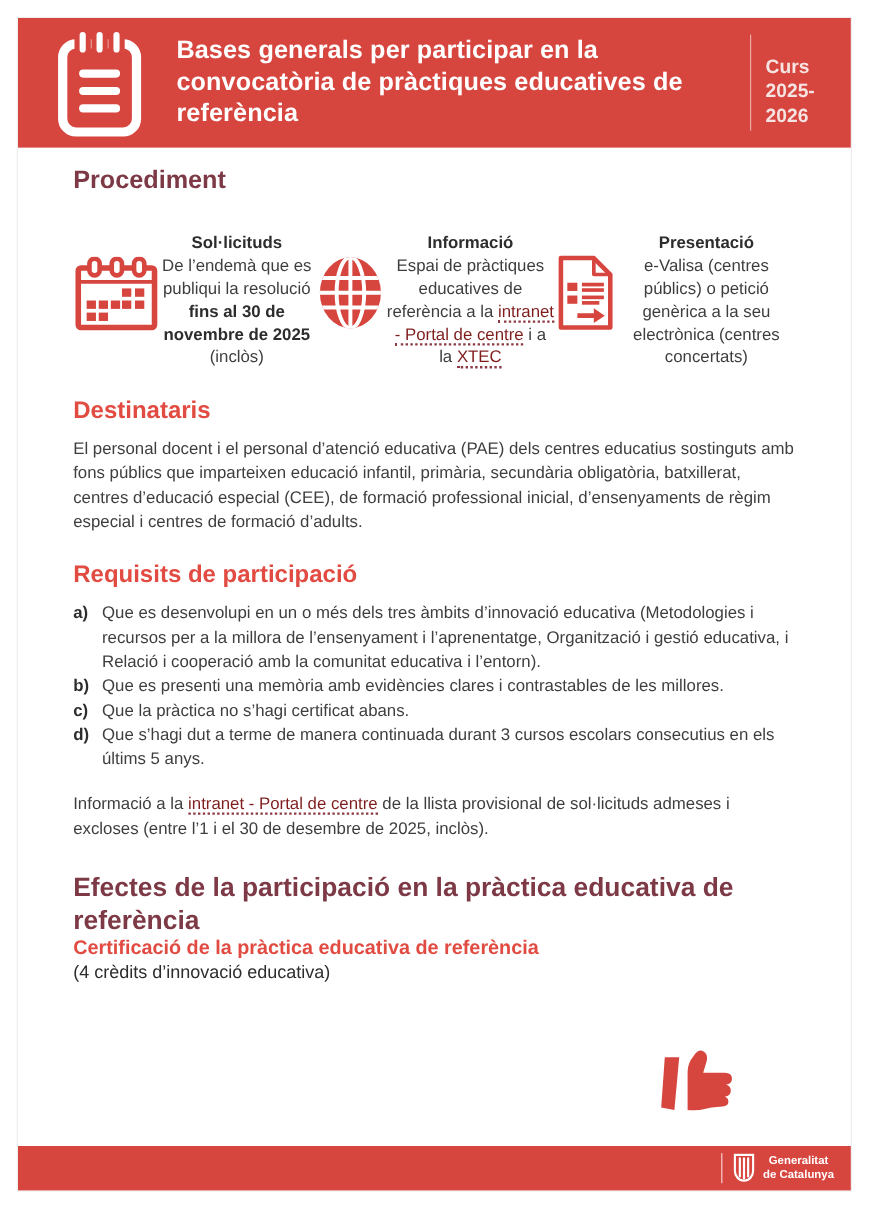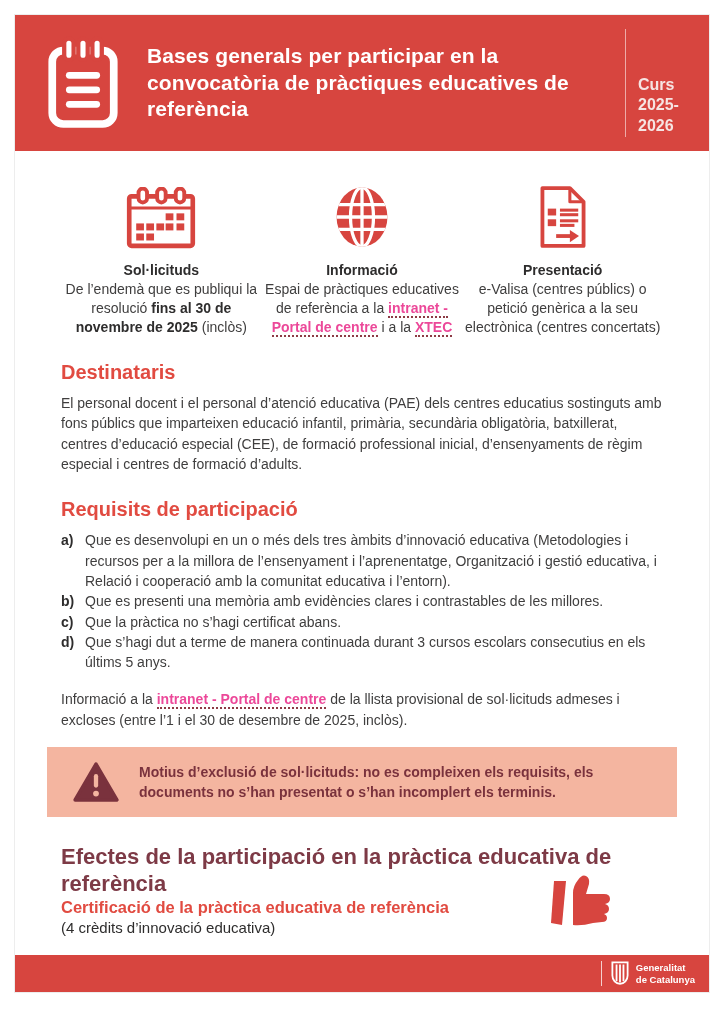--- a/index.html
+++ b/index.html
@@ -8,21 +8,21 @@
     width:724px; height:1024px; position:relative;
     font-family:"Liberation Sans", sans-serif;
     color:#3f3e3e;
   }
   .sheet {
     position:absolute; left:14px; top:14px; width:696px; height:979px;
     background:#ffffff; border:1px solid #ededed;
   }
   
   .header {
-    background:#d7453f; height:136px;
+    background:#d7453f; height:108px;
     display:flex; align-items:center;
     padding-left:24px;
   }
   .header-icon { width:88px; flex:0 0 88px; display:flex; justify-content:center; }
   .header-title {
     flex:1; color:#ffffff; font-size:21px; font-weight:bold;
     line-height:1.27; padding:0 16px 0 20px; letter-spacing:.1px;
   }
   .header-course {
     align-self:stretch; width:84px; flex:0 0 84px;
@@ -32,27 +32,27 @@
   }
   .header-course span {
     color:#f6e4e2; font-weight:bold; font-size:16px; line-height:1.3;
     word-break:break-word;
   }
   
   .main { padding:16px 46px 0 46px; }
   .h-maroon { color:#7d3a46; font-weight:bold; font-size:21px; }
   .h-red { color:#e14b41; font-weight:bold; font-size:20px; }
   .cols { display:flex; margin-top:18px; }
-  .col { flex:1; display:flex; flex-direction:column; align-items:center; }
+  .col { flex:1; display:flex; flex-direction:row; align-items:center; }
   .col-icon { height:64px; display:flex; align-items:flex-end; justify-content:center; }
   .col-caption { margin-top:12px; text-align:center; font-size:14px; line-height:1.36; max-width:208px; }
   .col-caption b.title { color:#2e2d2d; display:block; }
   .bold-dark { font-weight:bold; color:#2e2d2d; }
   .dlink {
-    color:#ec4899; font-weight:bold; text-decoration:none;
+    color:#7f1d1d; font-weight:normal; text-decoration:none;
     border-bottom:2px dotted #8c3b44; cursor:pointer;
   }
   .para { font-size:14px; line-height:1.45; margin-top:9px; }
   .sect { margin-top:24px; }
   .req-list { list-style:none; margin-top:9px; }
   .req-list li { display:flex; font-size:14px; line-height:1.45; }
   .req-list .lbl { font-weight:bold; color:#2e2d2d; width:24px; flex:0 0 24px; }
   .pub { margin-top:17px; }
   
   .warning {
@@ -68,20 +68,21 @@
   
   .effects-h { margin-top:26px; font-size:22px; line-height:1.24; max-width:620px; }
   .cert-h { font-size:16.5px; }
   .cert-detail { font-size:15px; color:#2e2d2d; margin-top:2px; }
   .thumbs { position:absolute; left:534px; top:852px; width:66px; height:62px; }
   
   .footer {
     position:absolute; left:0; bottom:0; width:100%; height:37px;
     background:#d7453f; display:flex; align-items:center; justify-content:flex-end;
     padding-right:14px;
+    text-align:center;
   }
   .gencat { display:flex; align-items:center; }
   .gencat-sep { width:1px; height:25px; background:rgba(255,255,255,.75); margin-right:9px; }
   .gencat-shield { margin-right:7px; display:flex; }
   .gencat-text { color:#ffffff; font-weight:bold; font-size:9.5px; line-height:1.2; }
 </style>
 </head>
 <body>
 
 <div class="sheet">
@@ -99,20 +100,21 @@
       </svg>
     </div>
     <h1 class="header-title">Bases generals per participar en la convocatòria de pràctiques educatives de referència</h1>
     <div class="header-course">
       <span>Curs 2025-2026</span>
     </div>
   </header>
 
   <main class="main">
 
+    <h2 class="h-maroon">Procediment</h2>
 
     <div class="cols">
 
       <div class="col">
         <div class="col-icon">
           <svg width="72" height="62" viewBox="0 0 92 80" aria-hidden="true">
             <rect x="5" y="12" width="82" height="64" rx="3" fill="none" stroke="#d7453f" stroke-width="6"></rect>
             <line x1="5" y1="27" x2="87" y2="27" stroke="#d7453f" stroke-width="4"></line>
             <rect x="17" y="2" width="11" height="18" rx="5.5" fill="#ffffff" stroke="#d7453f" stroke-width="5"></rect>
             <rect x="41" y="2" width="11" height="18" rx="5.5" fill="#ffffff" stroke="#d7453f" stroke-width="5"></rect>
@@ -201,30 +203,20 @@
           <span class="lbl">d)</span>
           <span>Que s’hagi dut a terme de manera continuada durant 3 cursos escolars consecutius en els últims 5 anys.</span>
         </li>
       </ul>
     </section>
 
     <p class="para pub">
       <span>Informació a la </span><a class="dlink">intranet - Portal de centre</a><span> de la llista provisional de sol·licituds admeses i excloses (entre l’1 i el 30 de desembre de 2025, inclòs).</span>
     </p>
 
-    <div class="warning">
-      <div class="warning-icon">
-        <svg width="46" height="42" viewBox="0 0 64 56" aria-hidden="true">
-          <path d="M32 3 L61 53 H3 Z" fill="#7a323d" stroke="#7a323d" stroke-width="5" stroke-linejoin="round"></path>
-          <rect x="29" y="17" width="6" height="19" rx="3" fill="#f4b5a0"></rect>
-          <circle cx="32" cy="44" r="4" fill="#f4b5a0"></circle>
-        </svg>
-      </div>
-      <p class="warning-text">Motius d’exclusió de sol·licituds: no es compleixen els requisits, els documents no s’han presentat o s’han incomplert els terminis.</p>
-    </div>
 
     <h2 class="h-maroon effects-h">Efectes de la participació en la pràctica educativa de referència</h2>
     <h3 class="h-red cert-h">Certificació de la pràctica educativa de referència</h3>
     <p class="cert-detail">(4 crèdits d’innovació educativa)</p>
 
   </main>
 
   <div class="thumbs">
     <svg width="66" height="62" viewBox="0 0 66 62" aria-hidden="true">
       <polygon points="5,14 17,14 13,58 2,56" fill="#d7453f"></polygon>

